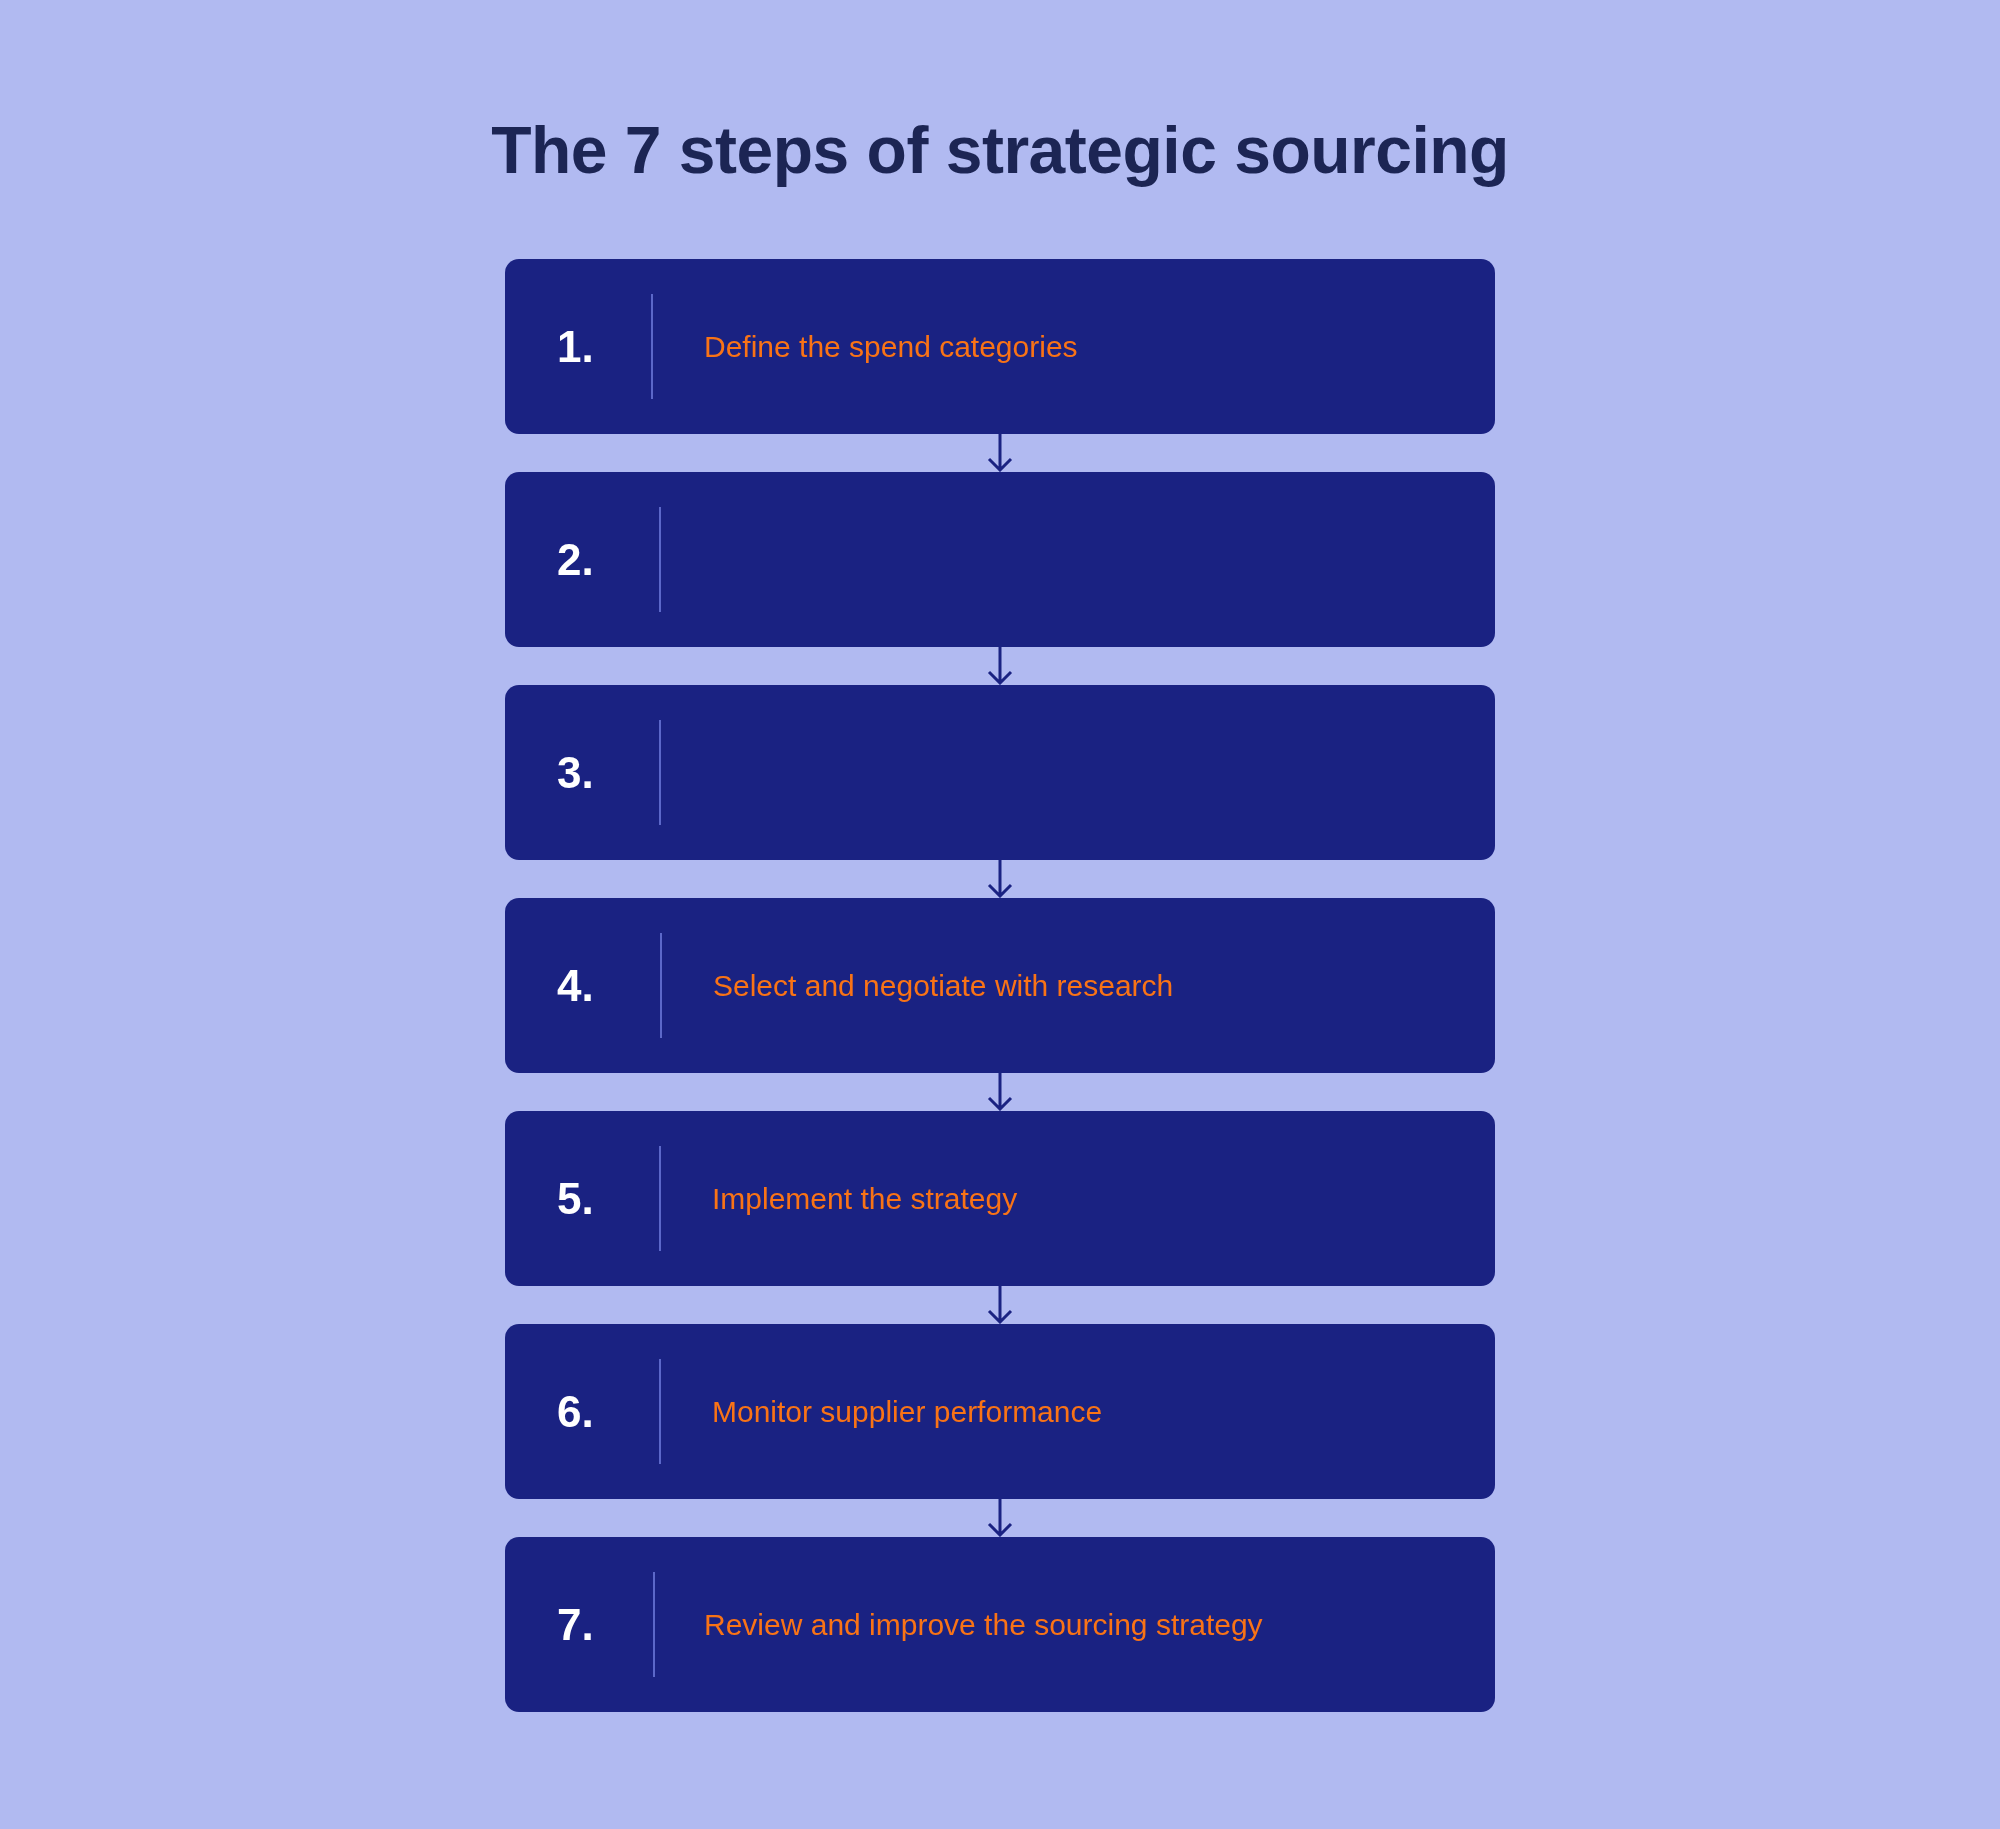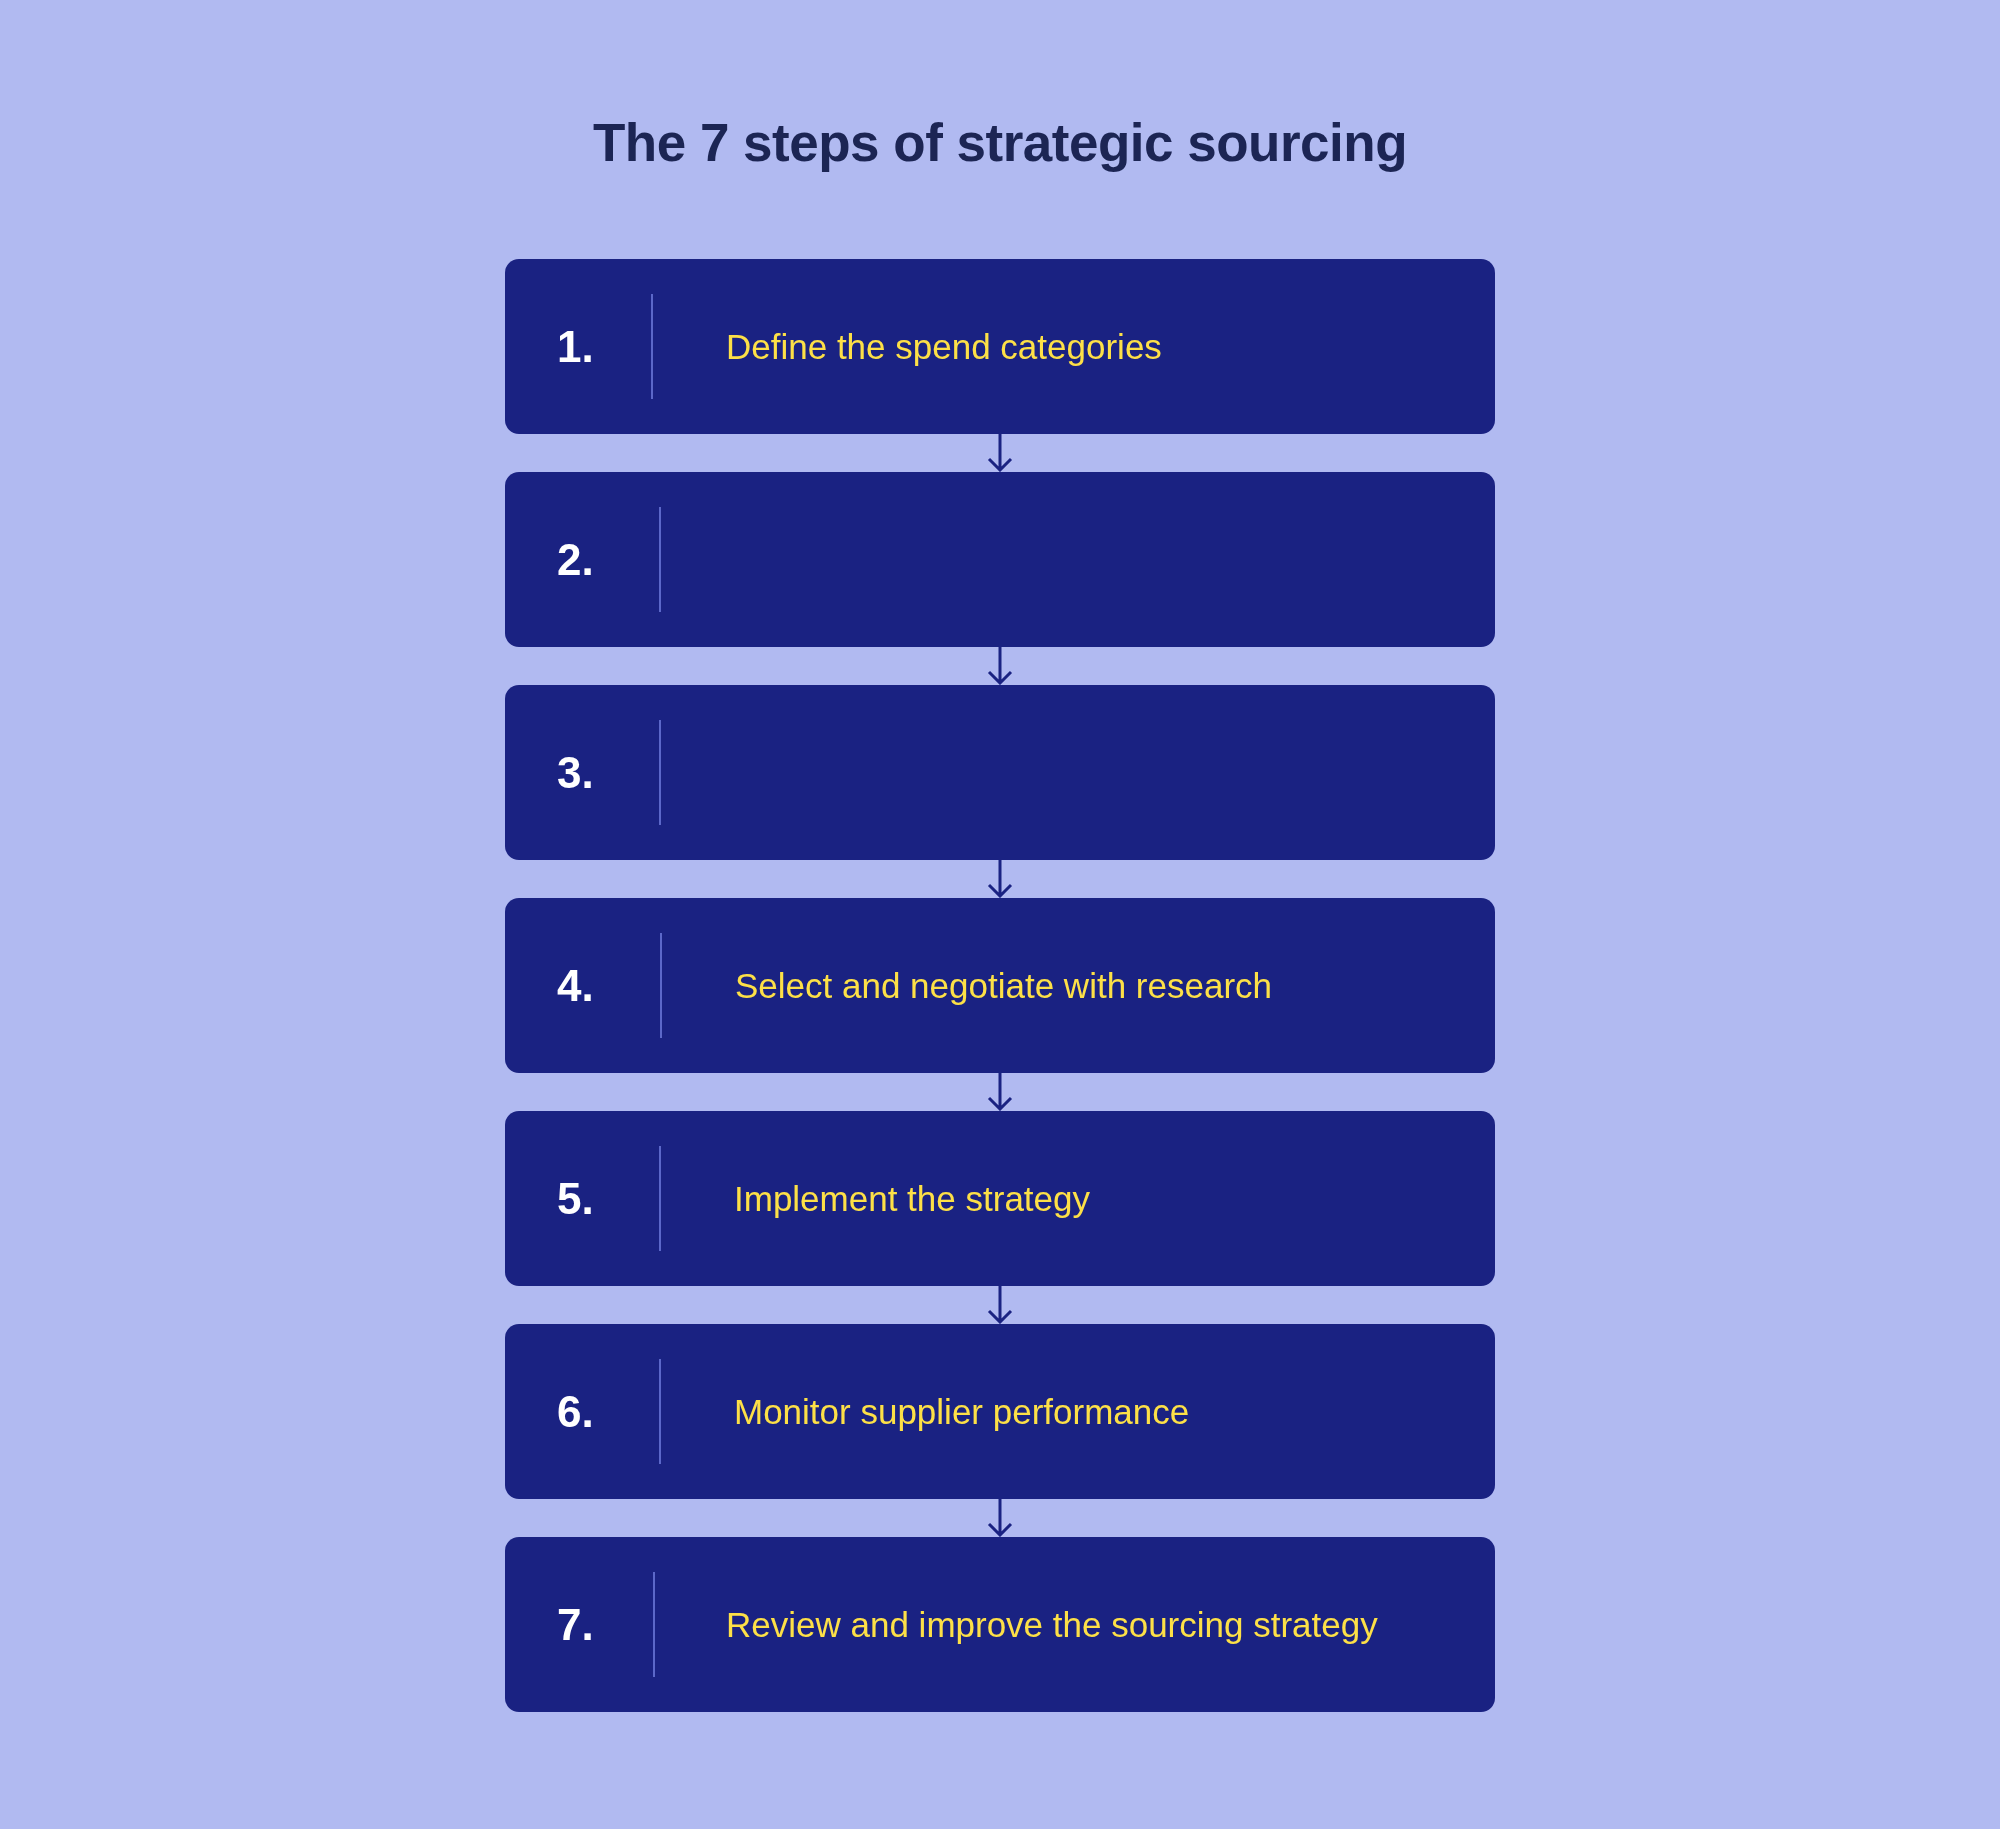--- a/index.html
+++ b/index.html
@@ -8,21 +8,21 @@
     background: #b1baf1;
     position: relative;
     font-family: "Liberation Sans", "DejaVu Sans", sans-serif;
     overflow: hidden;
   }
   .title {
     position: absolute;
     left: 0; width: 2000px;
     top: 112px;
     text-align: center;
-    font-size: 53px;
+    font-size: 66px;
     font-weight: 700;
     color: #1c2554;
     letter-spacing: -0.5px;
   }
   .steps {
     position: absolute;
     left: 505px; top: 259px;
     width: 990px;
   }
   .step {
@@ -43,24 +43,23 @@
   .divider {
     position: absolute;
     left: 146px; top: 35px;
     width: 2px; height: 105px;
     background: #5c68c9;
   }
   .label {
     position: absolute;
     left: 199px; top: 0; height: 175px;
     line-height: 175px;
-    font-size: 35px;
-    color: #fde047;
+    font-size: 30px;
+    color: #f97316;
     white-space: nowrap;
-    margin-left: 22px;
   }
   .arrow {
     position: absolute;
     left: 482px; bottom: -38px;
     width: 26px; height: 38px;
   }
 </style>
 </head>
 <body>
 

